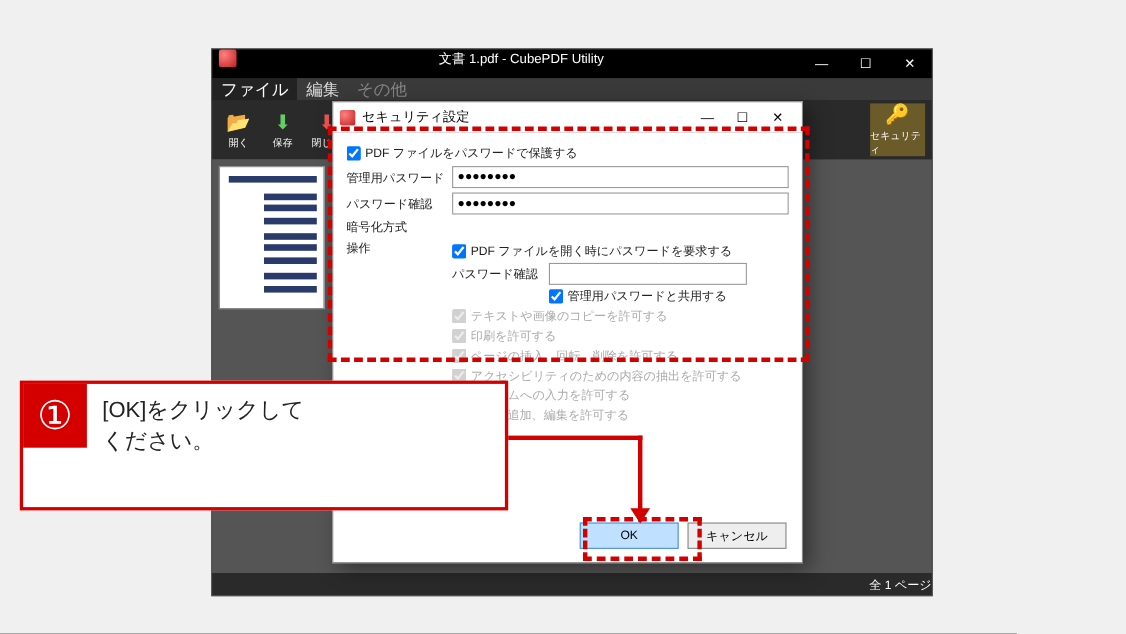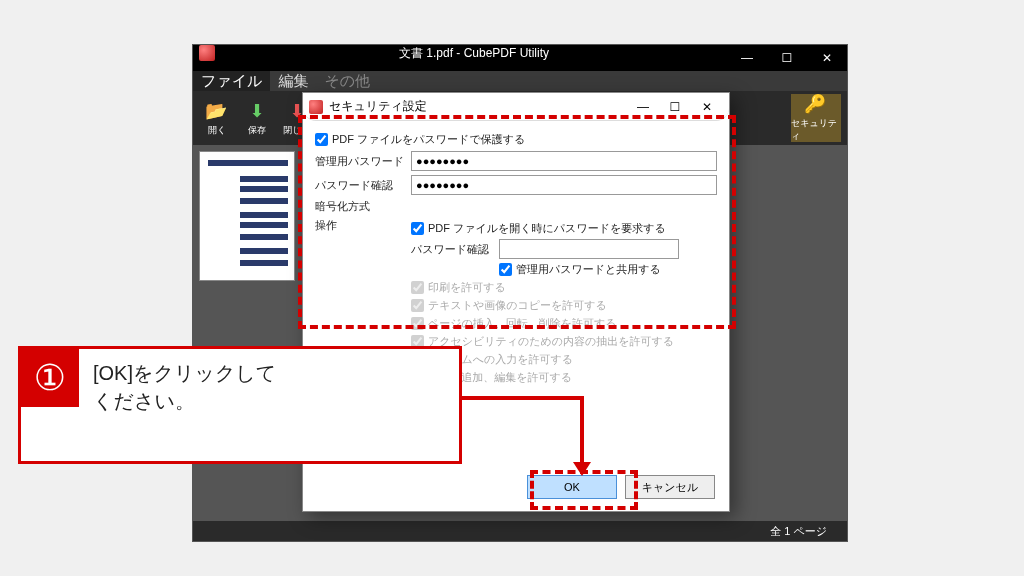--- a/index.html
+++ b/index.html
@@ -19,24 +19,24 @@
   .tool .ticon { font-size: 18px; margin-bottom: 2px; }
   .tool.green .ticon { color: #6c6; }
   .tool.red .ticon { color: #e55; }
   .tool-sec { position: absolute; right: 6px; top: 3px; width: 50px; height: 48px; background: #6b5a2a; display: flex; flex-direction: column; align-items: center; justify-content: center; color: #fff; font-size: 9px; }
   .tool-sec .keyicon { font-size: 18px; color: #e8c650; margin-bottom: 2px; }
   .content { position: absolute; top: 100px; left: 0; right: 0; bottom: 20px; background: #555; display: flex; }
   .sidebar { width: 108px; background: #555; padding: 6px; }
   .thumb { width: 96px; height: 130px; background: #fff; border: 1px solid #888; padding: 4px; }
   .thumb-inner { width: 100%; height: 100%; background: #fff; position: relative; }
   .thumb-inner .bar { position: absolute; background: #2a3a6a; }
-  .statusbar { position: absolute; bottom: 0; left: 0; right: 0; height: 20px; background: #2a2a2a; color: #fff; font-size: 11px; display: flex; align-items: center; justify-content: flex-end; padding: 0 20px; }
+  .statusbar { position: absolute; bottom: 0; left: 0; right: 0; height: 20px; background: #2a2a2a; color: #fff; font-size: 11px; display: flex; align-items: center; justify-content: flex-end; padding: 0 0; }
 
   .dialog { position: absolute; left: 302px; top: 92px; width: 428px; height: 420px; background: #fff; border: 1px solid #888; box-shadow: 6px 6px 18px rgba(0,0,0,0.4); z-index: 10; }
-  .dlg-titlebar { height: 28px; display: flex; align-items: center; font-size: 12px; padding: 0 6px; border-bottom: 1px solid #ddd; border-radius: 13px; }
+  .dlg-titlebar { height: 28px; display: flex; align-items: center; font-size: 12px; padding: 0 6px; border-bottom: 1px solid #ddd; }
   .dlg-titlebar .dlg-icon { width: 14px; height: 14px; margin-right: 6px; background: radial-gradient(circle at 30% 30%, #ff8080, #c02020); border-radius: 2px; }
   .dlg-titlebar .spacer { flex: 1; }
   .dlg-titlebar .dwin { width: 32px; height: 22px; display: flex; align-items: center; justify-content: center; font-size: 12px; }
   .dlg-body { padding: 8px 12px; font-size: 11px; color: #222; }
   .row { display: flex; align-items: center; margin: 4px 0; }
   .lbl { width: 96px; }
   .inp { flex: 1; height: 20px; border: 1px solid #999; padding: 0 4px; font-size: 11px; background: #fff; }
   .sel { flex: 1; height: 20px; border: 1px solid #999; padding: 0 4px; font-size: 11px; background: #eee; }
   .chk { display: flex; align-items: center; margin: 3px 0; }
   .chk input { margin-right: 4px; }
@@ -153,25 +153,25 @@
         <div class="subrow">
             <div class="sublbl">パスワード確認</div>
             <input class="inp" style="">
           </div>
         <div class="chk" style="margin-left:88px">
             <input type="checkbox" checked="" style="">
             <span>管理用パスワードと共用する</span>
           </div>
         <div class="chk dim">
             <input type="checkbox" checked="" disabled="" style="">
+            <span>テキストや画像のコピーを許可する</span>
+          </div>
+        <div class="chk dim">
+            <input type="checkbox" checked="" disabled="" style="">
             <span>印刷を許可する</span>
-          </div>
-        <div class="chk dim">
-            <input type="checkbox" checked="" disabled="" style="">
-            <span>テキストや画像のコピーを許可する</span>
           </div>
         <div class="chk dim">
             <input type="checkbox" checked="" disabled="" style="">
             <span>ページの挿入、回転、削除を許可する</span>
           </div>
         <div class="chk dim">
             <input type="checkbox" checked="" disabled="" style="">
             <span>アクセシビリティのための内容の抽出を許可する</span>
           </div>
         <div class="chk dim">

